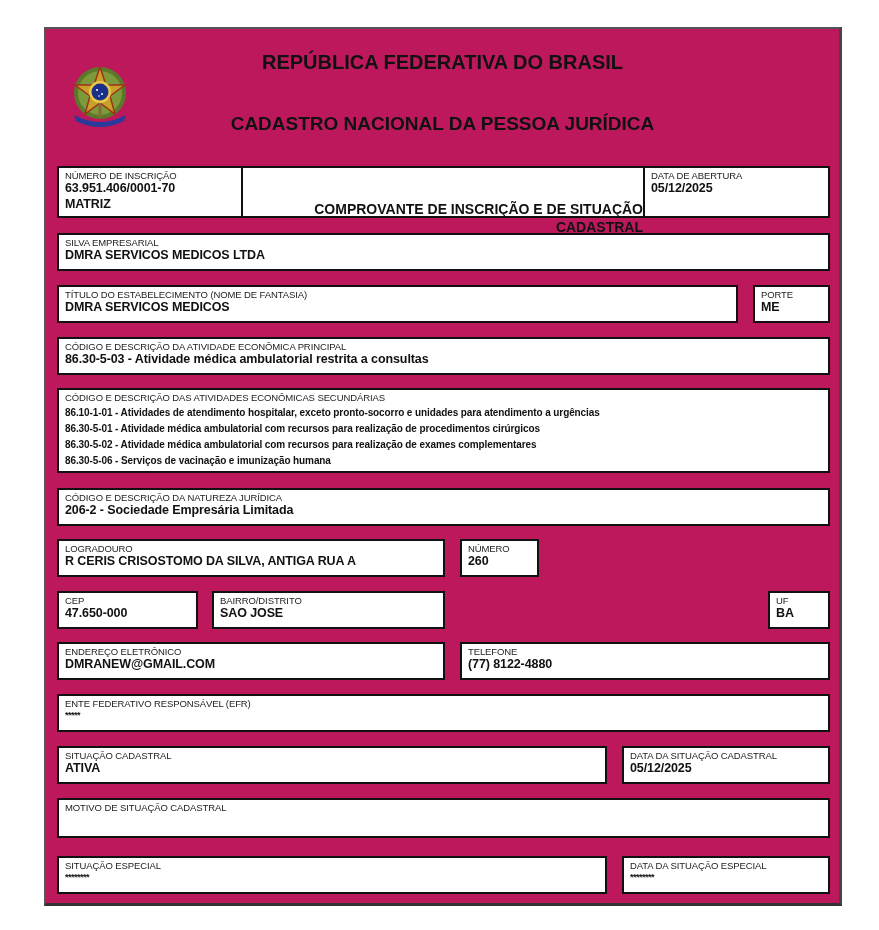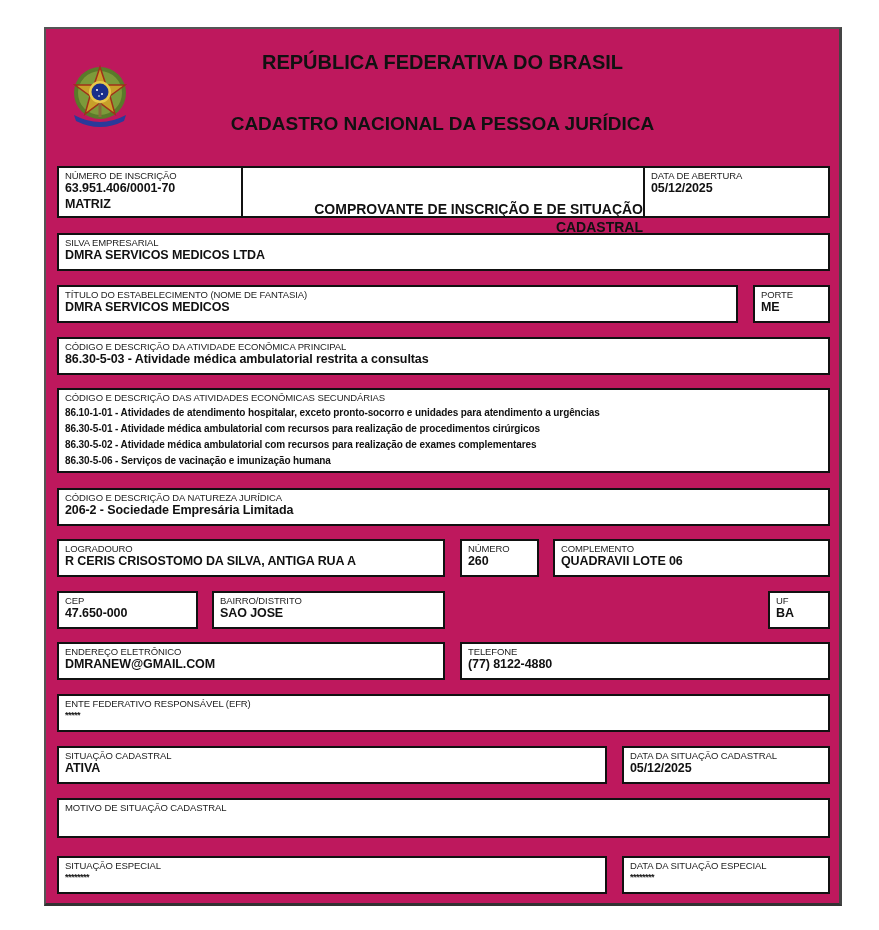--- a/index.html
+++ b/index.html
@@ -89,24 +89,20 @@
   </div>
 
   <div class="box" style="left:11px; top:510px; width:388px; height:38px;">
     <div class="lbl">LOGRADOURO</div>
     <div class="val" style="top:13px;">R CERIS CRISOSTOMO DA SILVA, ANTIGA RUA A</div>
   </div>
   <div class="box" style="left:414px; top:510px; width:79px; height:38px;">
     <div class="lbl">NÚMERO</div>
     <div class="val" style="top:13px;">260</div>
   </div>
-  <div class="box" style="left:507px; top:510px; width:277px; height:38px;">
-    <div class="lbl">COMPLEMENTO</div>
-    <div class="val" style="top:13px;">QUADRAVII LOTE 06</div>
-  </div>
 
   <div class="box" style="left:11px; top:562px; width:141px; height:38px;">
     <div class="lbl">CEP</div>
     <div class="val" style="top:13px;">47.650-000</div>
   </div>
   <div class="box" style="left:166px; top:562px; width:233px; height:38px;">
     <div class="lbl">BAIRRO/DISTRITO</div>
     <div class="val" style="top:13px;">SAO JOSE</div>
   </div>
   <div class="box" style="left:722px; top:562px; width:62px; height:38px;">

